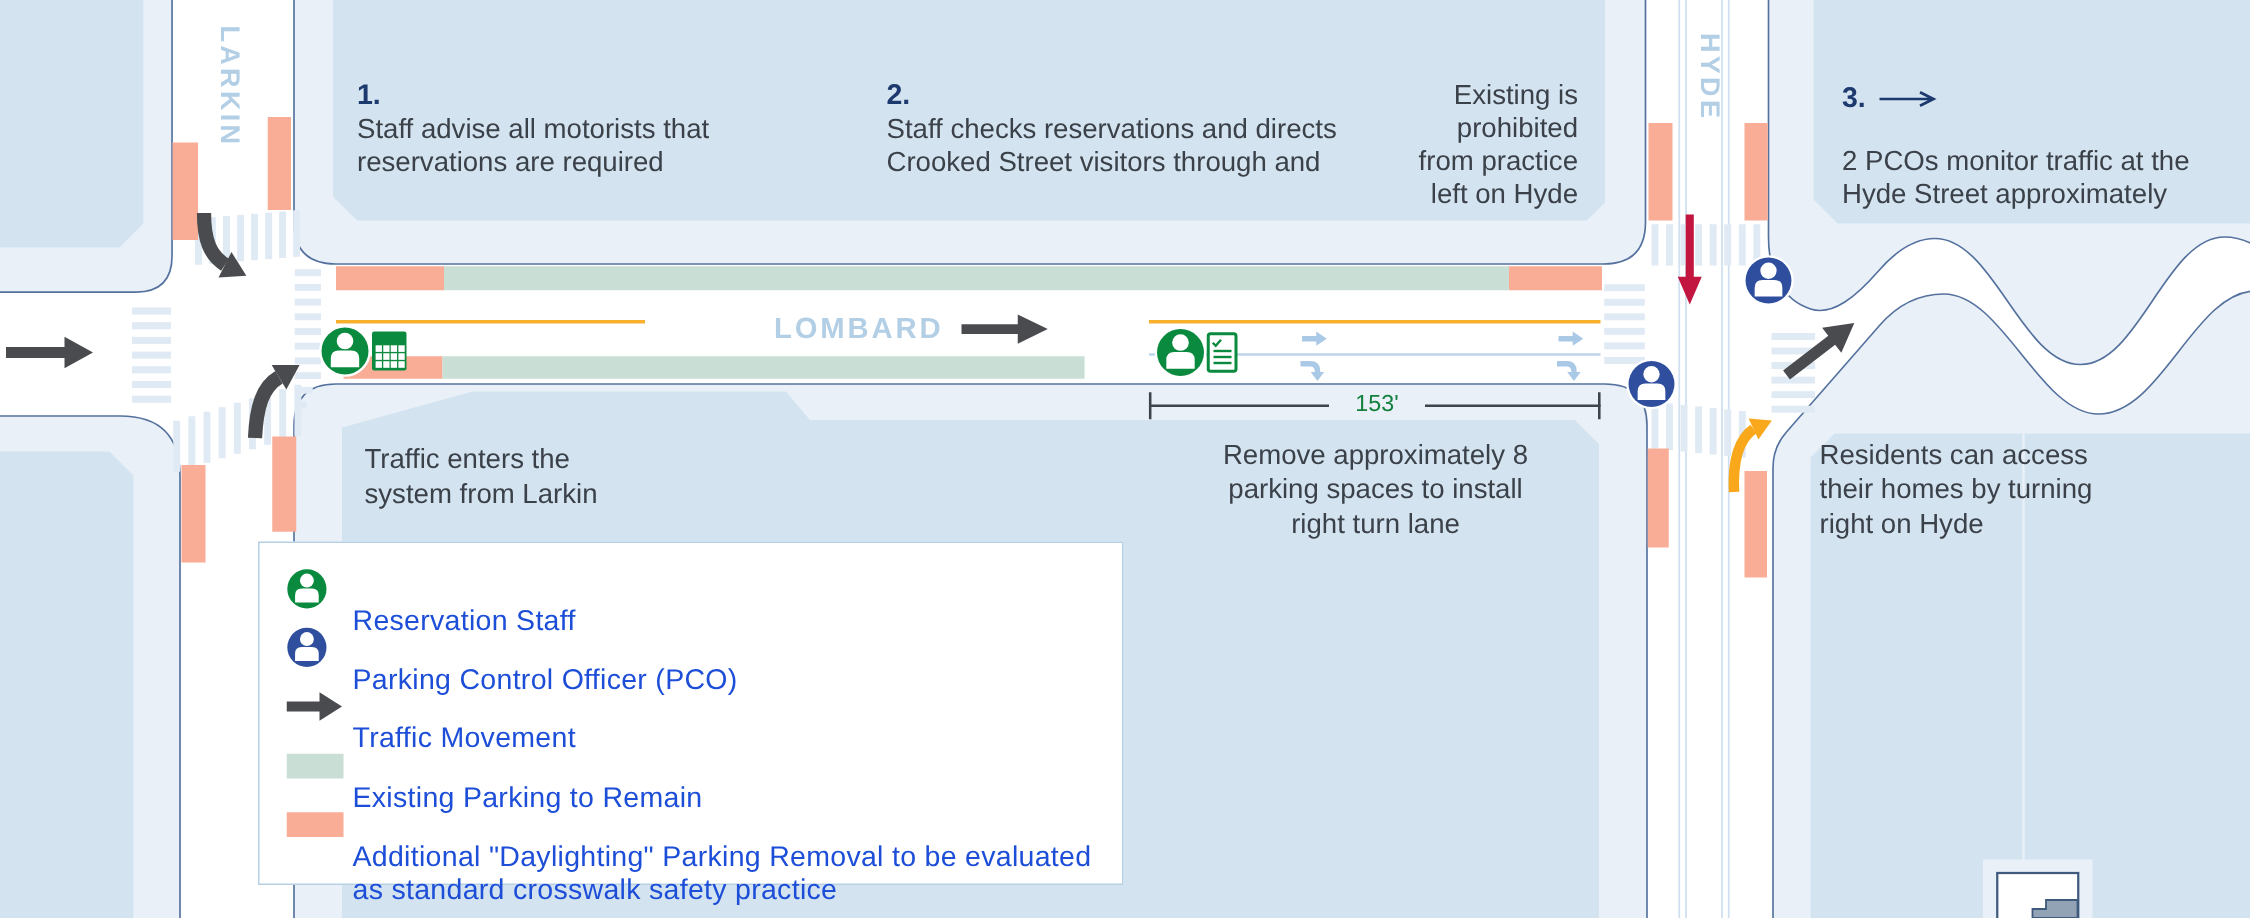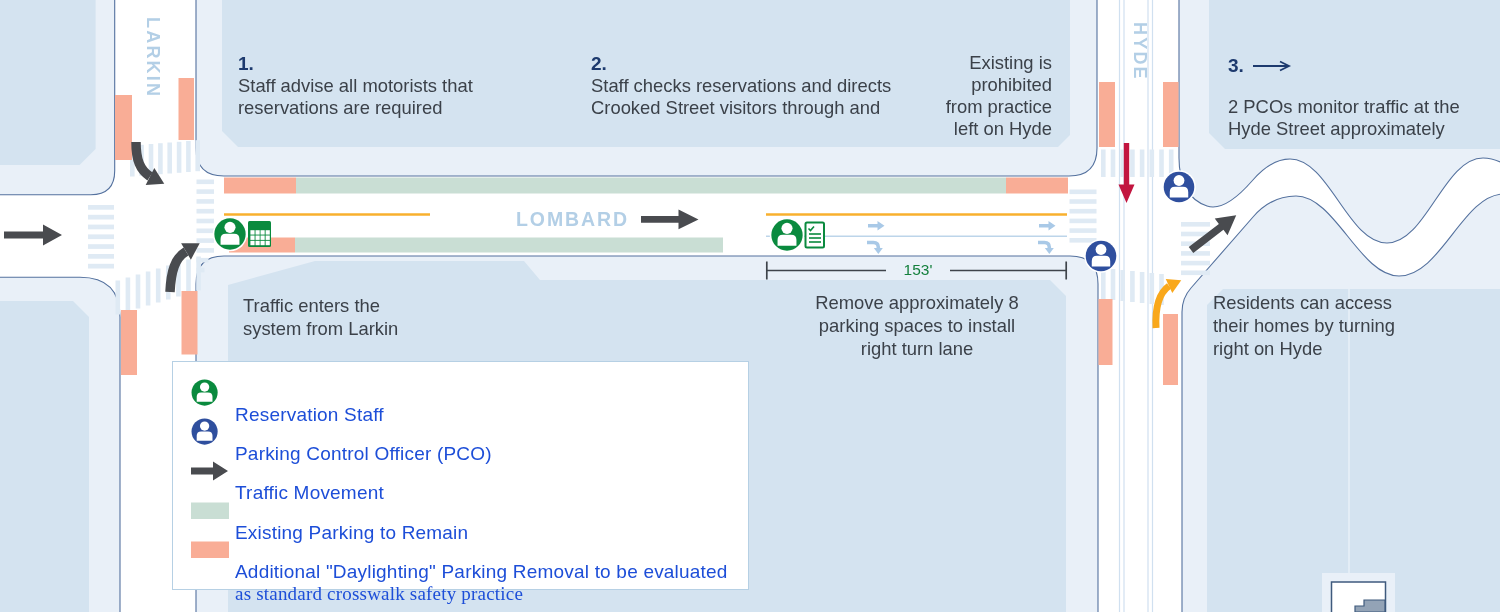--- a/index.html
+++ b/index.html
@@ -331,17 +331,17 @@
       <svg class="legend-icon" width="40" height="18">
         <rect x="0" y="0.5" width="38" height="16.5" fill="#c9ded4"></rect>
       </svg>
       <div class="legend-label" style="top:-2px;">Existing Parking to Remain</div>
     </div>
     <div class="legend-row" style="top:178.5px;">
       <svg class="legend-icon" width="40" height="18">
         <rect x="0" y="0.5" width="38" height="16.5" fill="#f9ad96"></rect>
       </svg>
       <div class="legend-label" style="top:-2px;">Additional "Daylighting" Parking Removal to be evaluated</div>
-      <div class="legend-label" style="top:20px;font-family:Liberation Serif, serif;">as standard crosswalk safety practice</div>
+      <div class="legend-label" style="top:20px;">as standard crosswalk safety practice</div>
     </div>
   </div>
 
 </div>
 
 </body></html>

